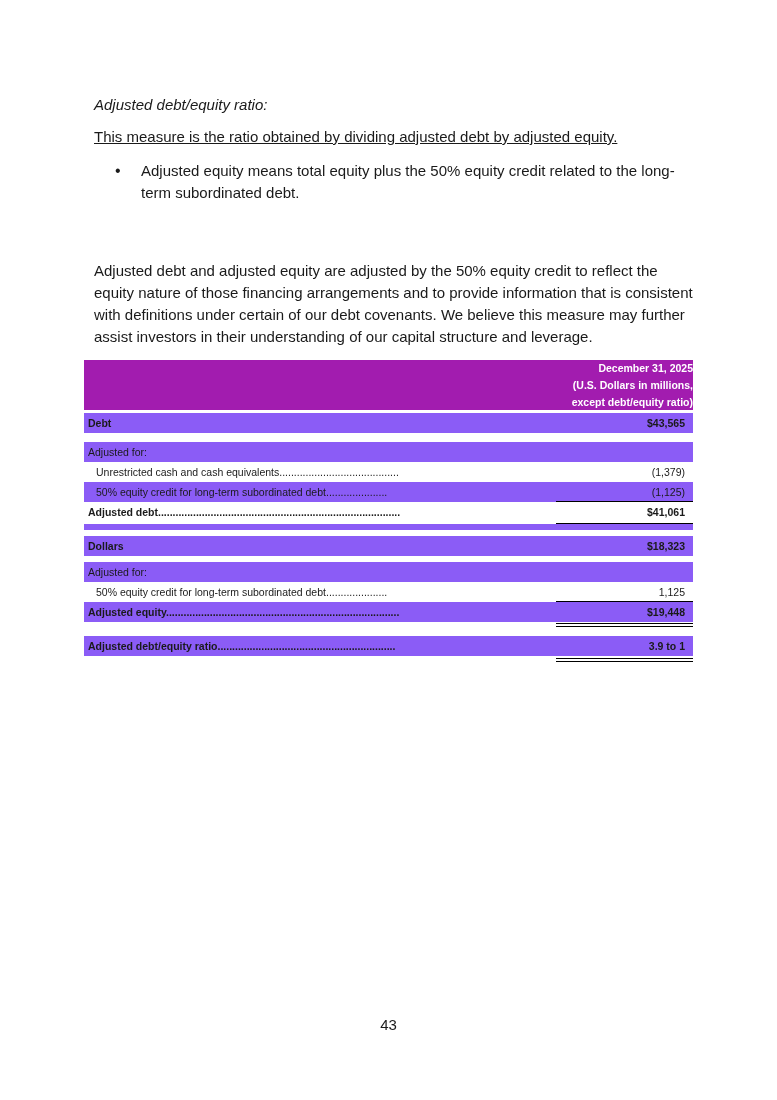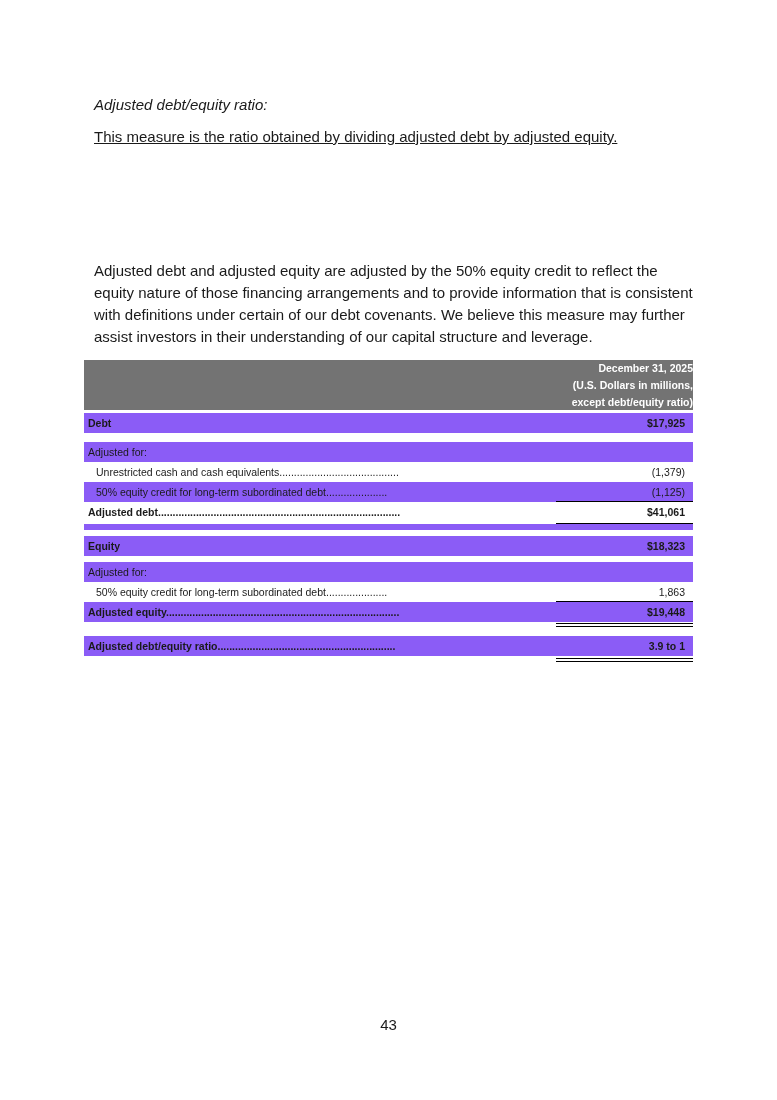--- a/index.html
+++ b/index.html
@@ -5,53 +5,54 @@
     html, body { margin: 0; padding: 0; background: #ffffff; }
     body { width: 777px; height: 1100px; position: relative; font-family: "Liberation Sans", sans-serif; color: #1a1a1a; }
     .page { position: absolute; left: 0; top: 0; width: 777px; height: 876px; }
     .heading { position: absolute; left: 94px; top: 96px; font-style: italic; font-size: 15px; }
     .para1 { position: absolute; left: 94px; top: 128px; font-size: 15px; text-decoration: underline; }
     .bullets { position: absolute; left: 94px; top: 160px; width: 600px; margin: 0; padding: 0; list-style: none; font-size: 15px; line-height: 22px; }
     .bullets li { position: relative; padding-left: 47px; }
     .bullets li::before { content: "\2022"; position: absolute; left: 21px; top: 0; font-size: 16px; }
     .para2 { position: absolute; left: 94px; top: 260px; width: 600px; font-size: 15px; line-height: 22px; }
     .table { position: absolute; left: 84px; top: 360px; width: 609px; font-size: 10.5px; }
-    .thead { background: #737373; color: #ffffff; height: 50px; text-align: right; font-weight: bold; line-height: 17px; padding-top: 0px; }
+    .thead { background: #a21caf; color: #ffffff; height: 50px; text-align: right; font-weight: bold; line-height: 17px; padding-top: 0px; }
     .thead div { padding-right: 0px; }
     .row { position: relative; height: 20px; line-height: 20px; margin-top: 3px; }
     .row.shade { background: #8b5cf6; }
     .row .label { position: absolute; left: 4px; }
     .row .label.indent { left: 12px; }
     .row .val { position: absolute; right: 8px; text-align: right; }
     .row.bold { font-weight: bold; }
     .rule-top { position: absolute; right: 0; top: -1px; width: 137px; border-top: 1.5px solid #000; }
     .rule-double { position: absolute; right: 0; bottom: -5px; width: 137px; height: 2px; border-top: 1.5px solid #000; border-bottom: 1.5px solid #000; }
     .spacer { height: 6px; }
     .pagenum { position: absolute; left: 0; width: 777px; top: 1016px; text-align: center; font-size: 15px; }
   </style>
 </head>
 <body>
 
 <div class="page">
   <div class="heading">Adjusted debt/equity ratio:</div>
   <div class="para1">This measure is the ratio obtained by dividing adjusted debt by adjusted equity.</div>
   <ul class="bullets">
+    <li>Adjusted equity means total equity plus the 50% equity credit related to the long-term subordinated debt.</li>
   </ul>
   <div class="para2">Adjusted debt and adjusted equity are adjusted by the 50% equity credit to reflect the equity nature of those financing arrangements and to provide information that is consistent with definitions under certain of our debt covenants. We believe this measure may further assist investors in their understanding of our capital structure and leverage.</div>
 
   <div class="table">
     <div class="thead">
       <div>December 31, 2025</div>
       <div>(U.S. Dollars in millions,</div>
       <div>except debt/equity ratio)</div>
     </div>
 
     <div class="row shade bold">
       <span class="label">Debt</span>
-      <span class="val">$17,925</span>
+      <span class="val">$43,565</span>
     </div>
     <div class="spacer"></div>
     <div class="row shade">
       <span class="label">Adjusted for:</span>
     </div>
     <div class="row" style="margin-top:0">
       <span class="label indent">Unrestricted cash and cash equivalents.........................................</span>
       <span class="val">(1,379)</span>
     </div>
     <div class="row shade" style="margin-top:0">
@@ -60,30 +61,30 @@
     </div>
     <div class="row bold" style="margin-top:0">
       <span class="rule-top"></span>
       <span class="label">Adjusted debt...................................................................................</span>
       <span class="val">$41,061</span>
       <span class="rule-double"></span>
     </div>
     <div class="row shade" style="height:6px;margin-top:2px;"></div>
     <div class="spacer"></div>
     <div class="row shade bold" style="margin-top:0">
-      <span class="label">Equity</span>
+      <span class="label">Dollars</span>
       <span class="val">$18,323</span>
     </div>
     <div class="spacer"></div>
     <div class="row shade" style="margin-top:0">
       <span class="label">Adjusted for:</span>
     </div>
     <div class="row" style="margin-top:0">
       <span class="label indent">50% equity credit for long-term subordinated debt.....................</span>
-      <span class="val">1,863</span>
+      <span class="val">1,125</span>
     </div>
     <div class="row shade bold" style="margin-top:0">
       <span class="rule-top"></span>
       <span class="label">Adjusted equity................................................................................</span>
       <span class="val">$19,448</span>
       <span class="rule-double"></span>
     </div>
     <div class="spacer"></div>
     <div class="row shade bold" style="margin-top:8px">
       <span class="label">Adjusted debt/equity ratio.............................................................</span>

